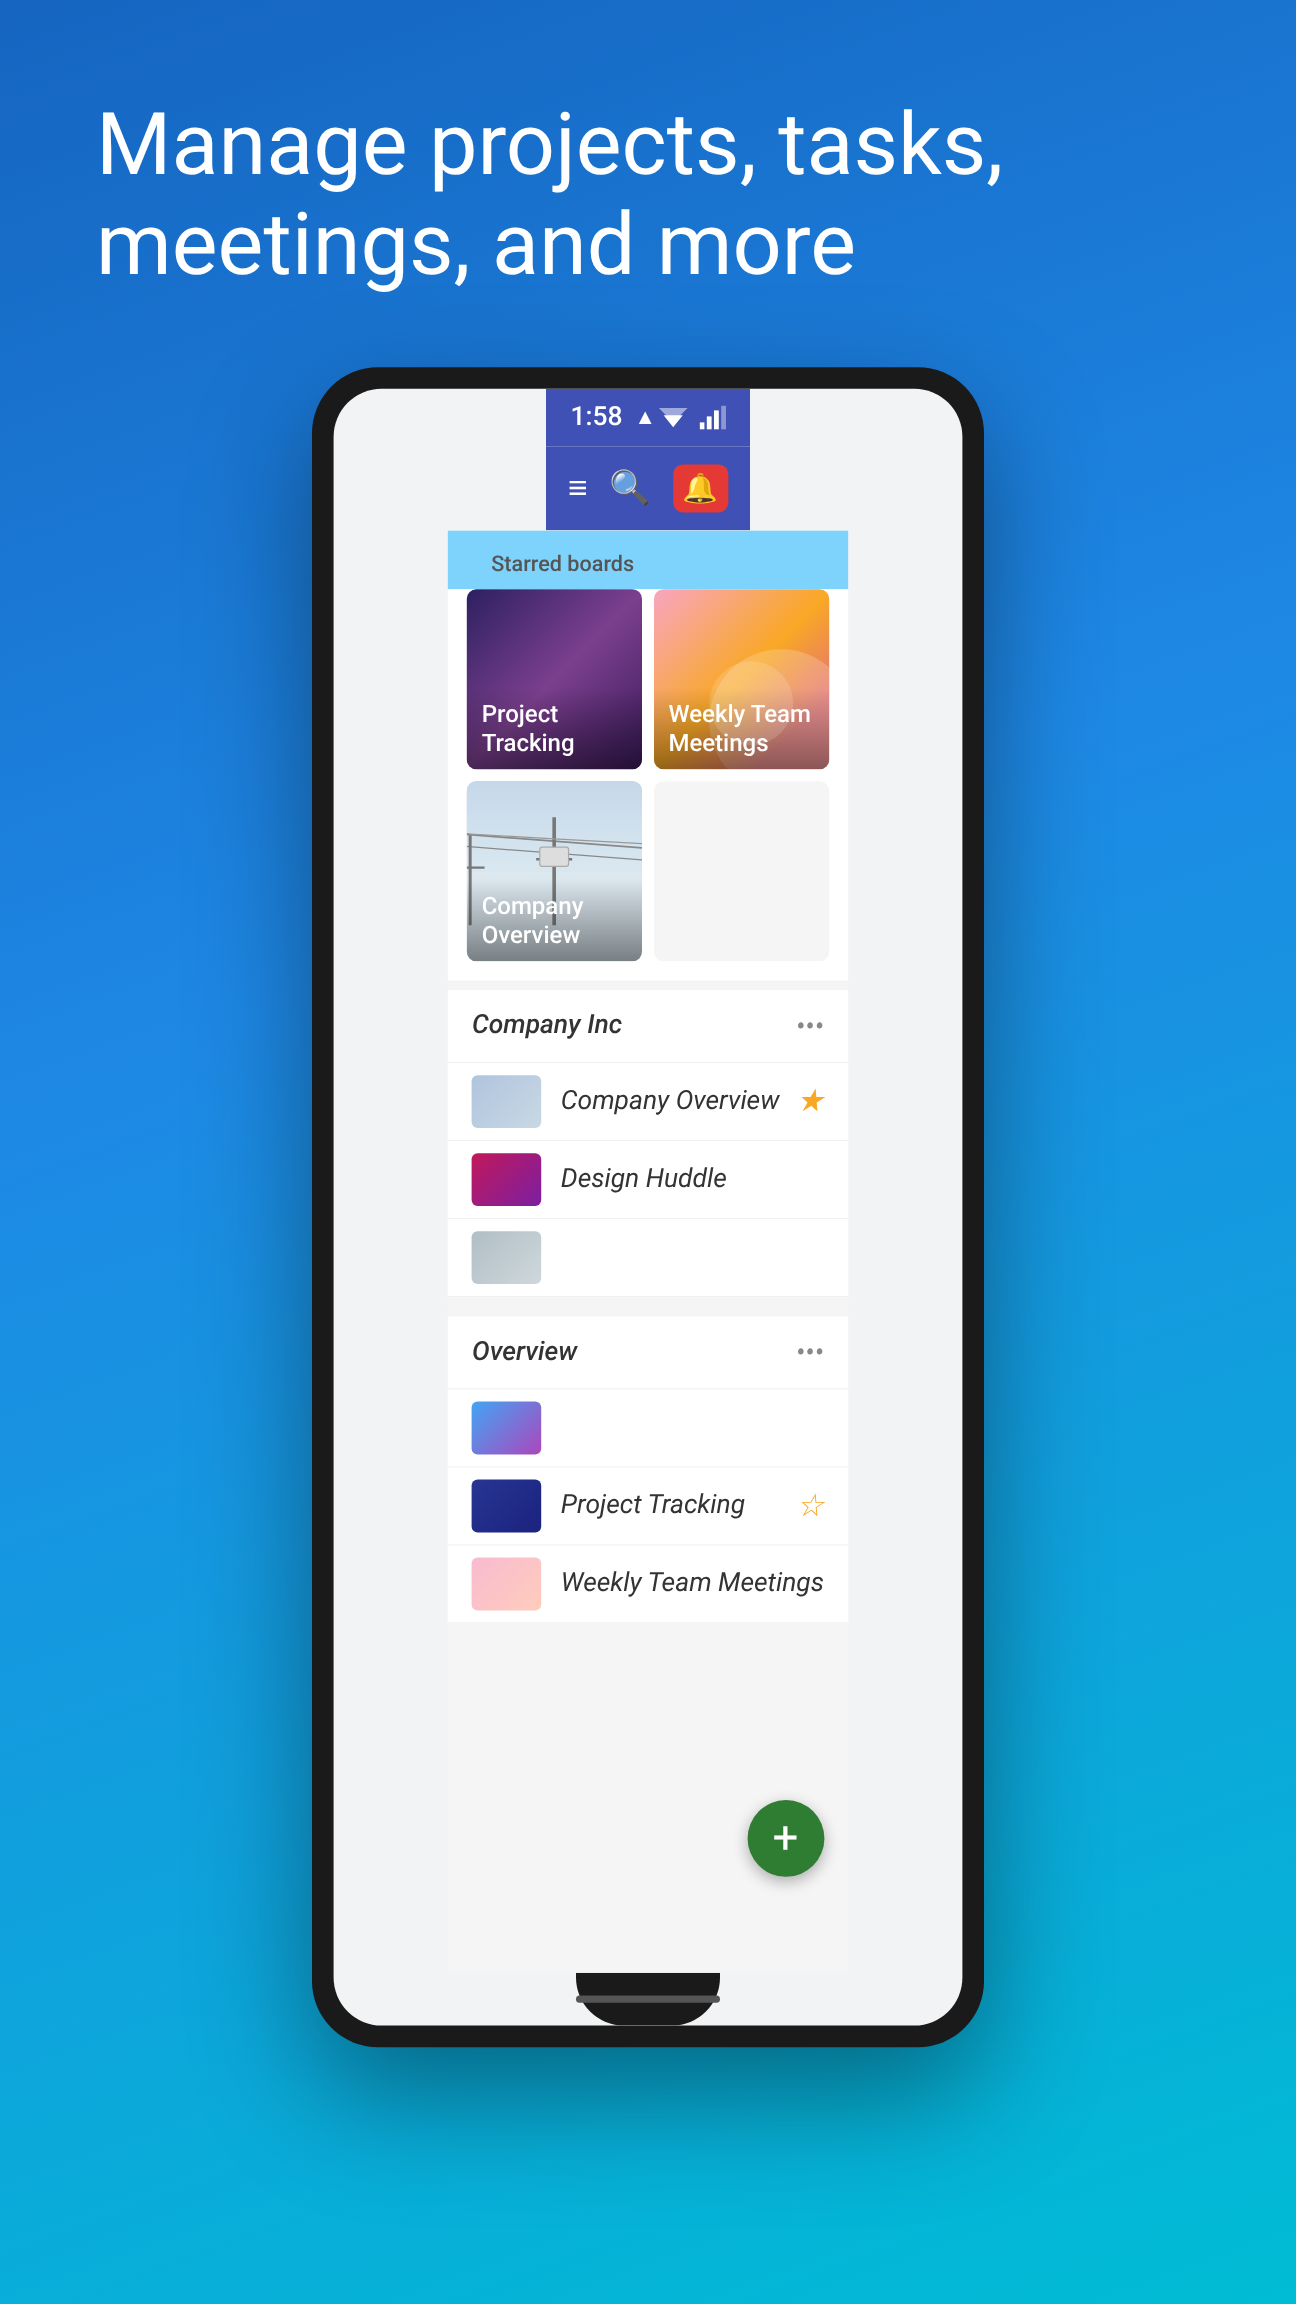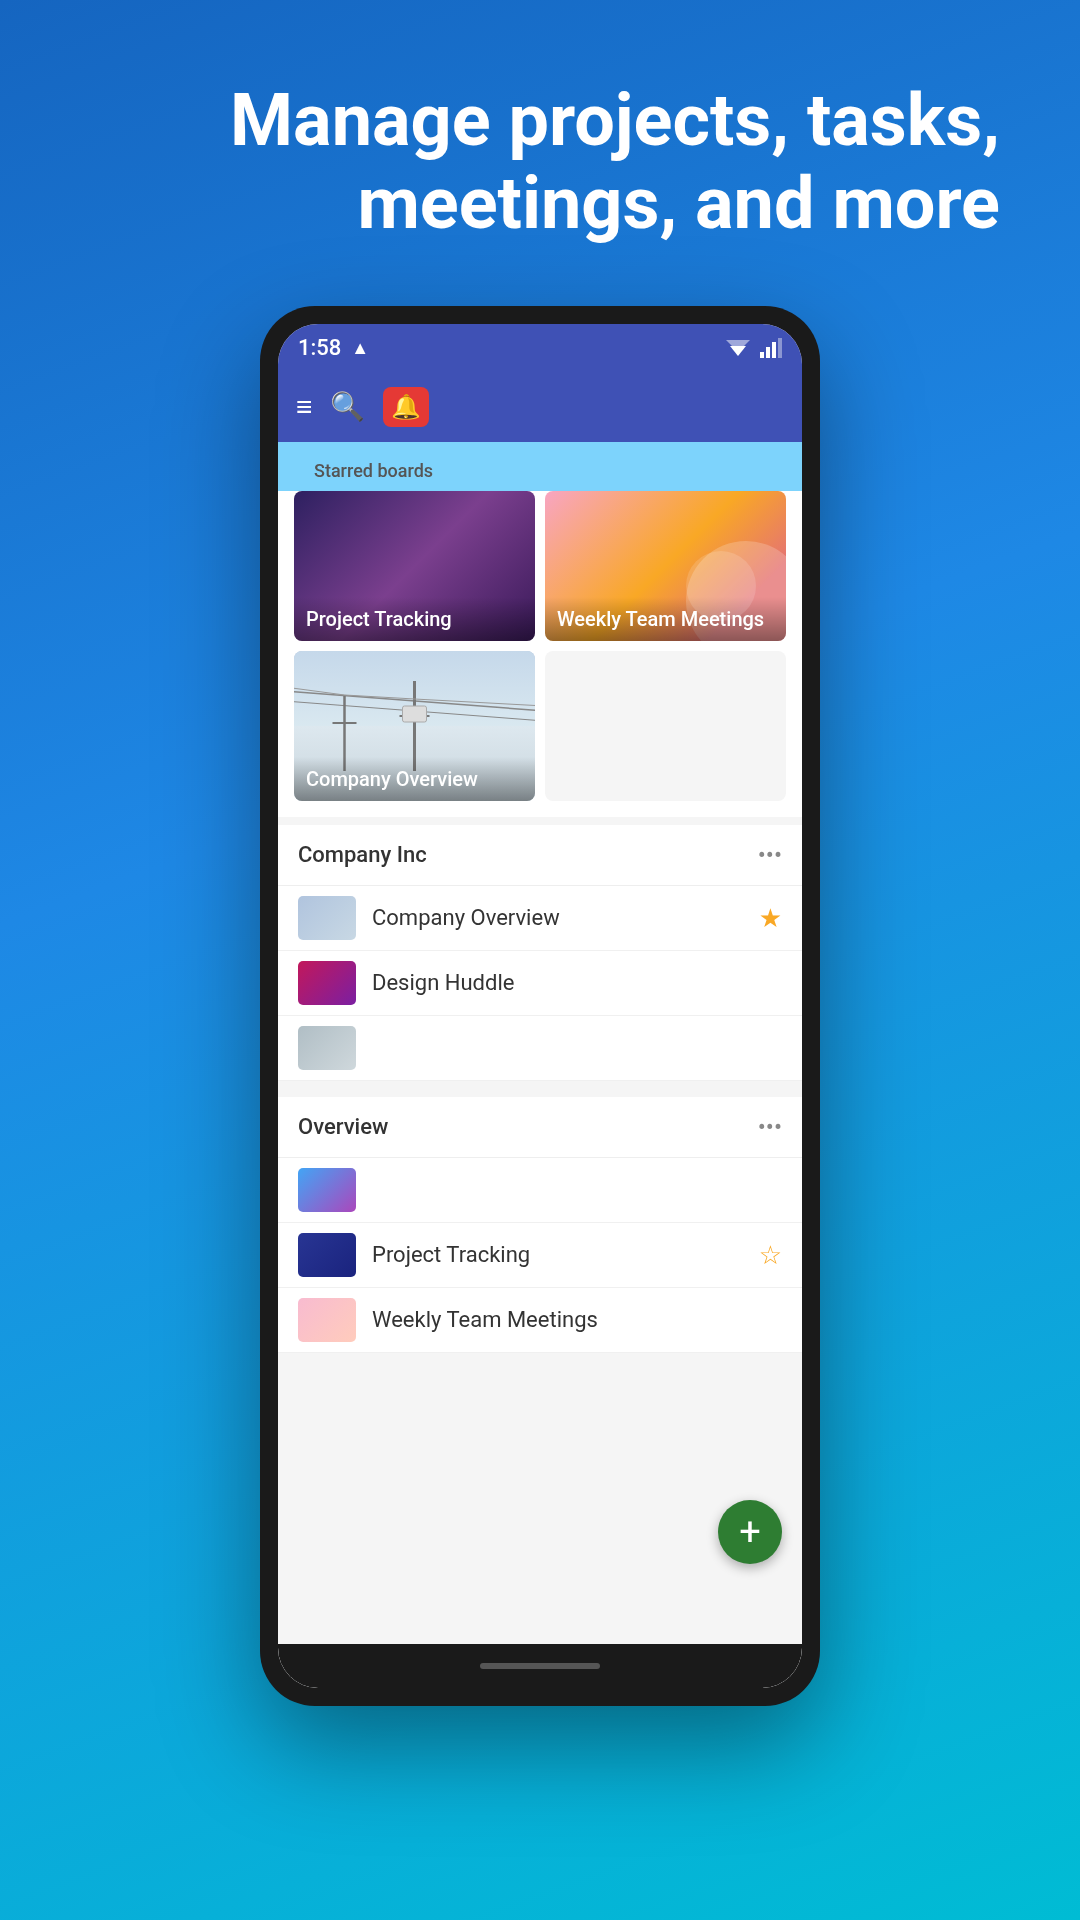--- a/index.html
+++ b/index.html
@@ -10,22 +10,22 @@
       display: flex;
       flex-direction: column;
       align-items: center;
       font-family: 'Roboto', Arial, sans-serif;
       overflow: hidden;
     }
 
     .headline {
       color: white;
       font-size: 72px;
-      font-weight: 700;
-      text-align: right;
+      font-weight: 400;
+      text-align: left;
       margin-top: 80px;
       line-height: 1.15;
       padding: 0 80px;
     }
 
     .phone-wrapper {
       margin-top: 60px;
       width: 560px;
       height: 1400px;
       background: #1a1a1a;
@@ -36,20 +36,21 @@
     }
 
     .phone-screen {
       width: 100%;
       height: 100%;
       background: #f1f3f4;
       border-radius: 40px;
       overflow: hidden;
       display: flex;
       flex-direction: column;
+      align-items: center;
     }
 
     
     .status-bar {
       background: #3f51b5;
       height: 48px;
       display: flex;
       align-items: center;
       justify-content: space-between;
       padding: 0 20px;
@@ -211,20 +212,21 @@
       position: absolute;
       bottom: 0; left: 0; right: 0;
       height: 50%;
       background: linear-gradient(180deg, #dde8ef 0%, #c8d5dc 100%);
     }
 
     
     .workspace-section {
       background: white;
       margin-top: 8px;
+      font-style: italic;
     }
     .workspace-header {
       display: flex;
       align-items: center;
       justify-content: space-between;
       padding: 16px 20px;
       border-bottom: 1px solid #eee;
     }
     .workspace-name {
       font-size: 22px;

